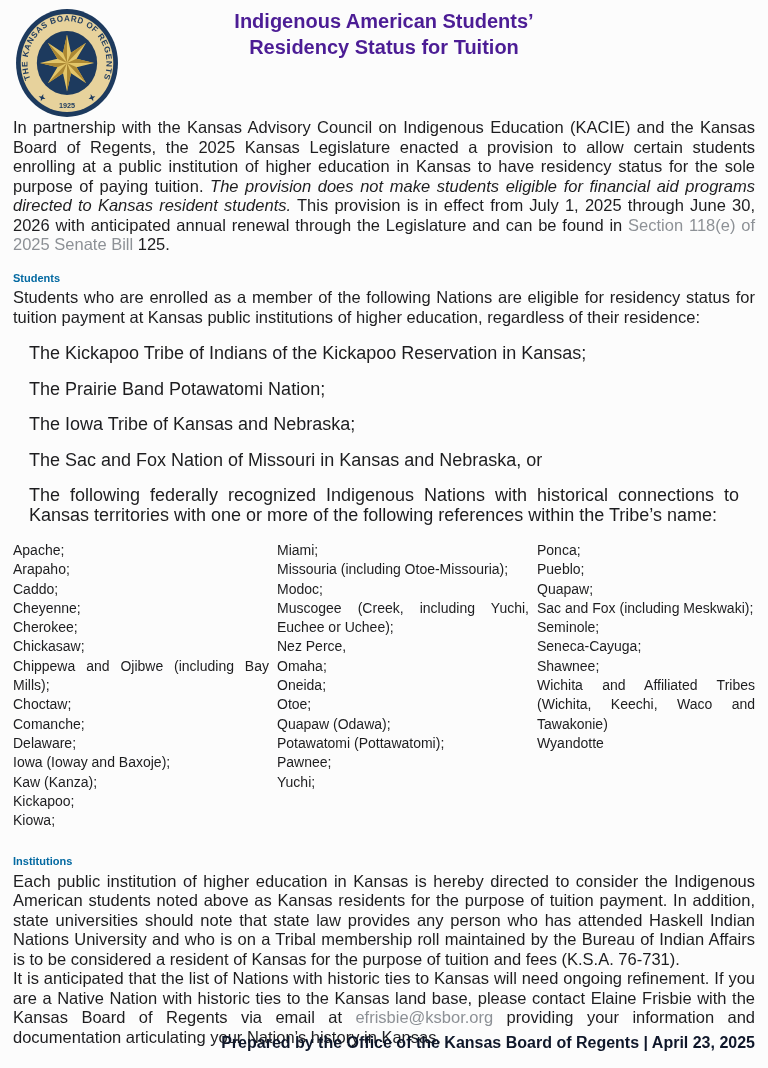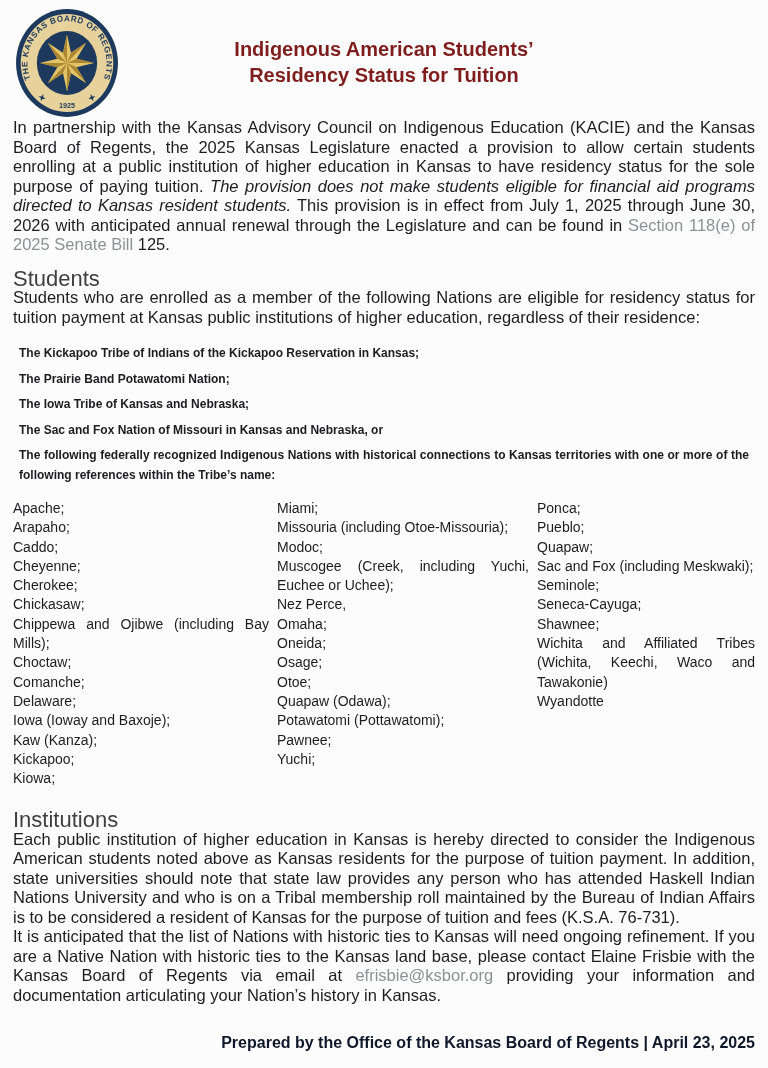--- a/index.html
+++ b/index.html
@@ -6,33 +6,33 @@
   html, body { margin: 0; padding: 0; background: #e9e9e9; }
   .page {
     width: 768px; height: 1068px; margin: 0 auto; position: relative;
     background: #fcfcfc; color: #1d1d1f;
     font-family: "Liberation Sans", sans-serif;
     padding: 0 13px; overflow: hidden;
   }
   .header { position: relative; height: 118px; }
   .logo { position: absolute; left: 2px; top: 8px; width: 104px; height: 110px; }
   .title {
-    margin: 0; padding-top: 36px; text-align: center;
-    font-size: 20px; line-height: 26px; font-weight: bold; color: #7f1d1d;
+    margin: 0; padding-top: 8px; text-align: center;
+    font-size: 20px; line-height: 26px; font-weight: bold; color: #4c1d95;
   }
   p.body {
     margin: 0; font-size: 16.5px; line-height: 19.5px;
     text-align: justify; color: #1d1d1f;
   }
   .muted { color: #8d9196; }
   em.prov { font-style: italic; }
-  h2.sect { margin: 14px 0 0 0; font-size: 22px; line-height: 19.5px; font-weight: normal; color: #404040; }
+  h2.sect { margin: 14px 0 0 0; font-size: 11px; line-height: 19.5px; font-weight: bold; color: #0369a1; }
   .students-intro { margin-top: 2px; }
   .nations { margin-top: 17px; }
-  .nations > div { margin: 6px; font-size: 12px; line-height: 19.5px; text-align: justify; font-weight: bold; }
+  .nations > div { margin: 16px; font-size: 18px; line-height: 19.5px; text-align: justify; }
   .columns { display: grid; grid-template-columns: 256px 252px auto; column-gap: 8px; margin-top: 14px; }
   .col > div { font-size: 14px; line-height: 19.3px; text-align: justify; }
   .inst-para { margin-top: 2px; }
   .closing { margin-top: 19px; }
   .footer {
     position: absolute; right: 13px; bottom: 16px;
     font-size: 16px; font-weight: bold; color: #0f172a;
   }
   .seal-ring-text { font-family: "Liberation Sans", sans-serif; font-weight: bold; }
 </style>
@@ -110,21 +110,20 @@
       </div>
     <div class="col">
 
     <div>Miami;</div>
         <div>Missouria (including Otoe-Missouria);</div>
         <div>Modoc;</div>
         <div>Muscogee (Creek, including Yuchi, Euchee or Uchee);</div>
         <div>Nez Perce,</div>
         <div>Omaha;</div>
         <div>Oneida;</div>
-        <div>Osage;</div>
         <div>Otoe;</div>
         <div>Quapaw (Odawa);</div>
         <div>Potawatomi (Pottawatomi);</div>
         <div>Pawnee;</div>
         <div>Yuchi;</div>
       </div>
     <div class="col">
 
     <div>Ponca;</div>
         <div>Pueblo;</div>

